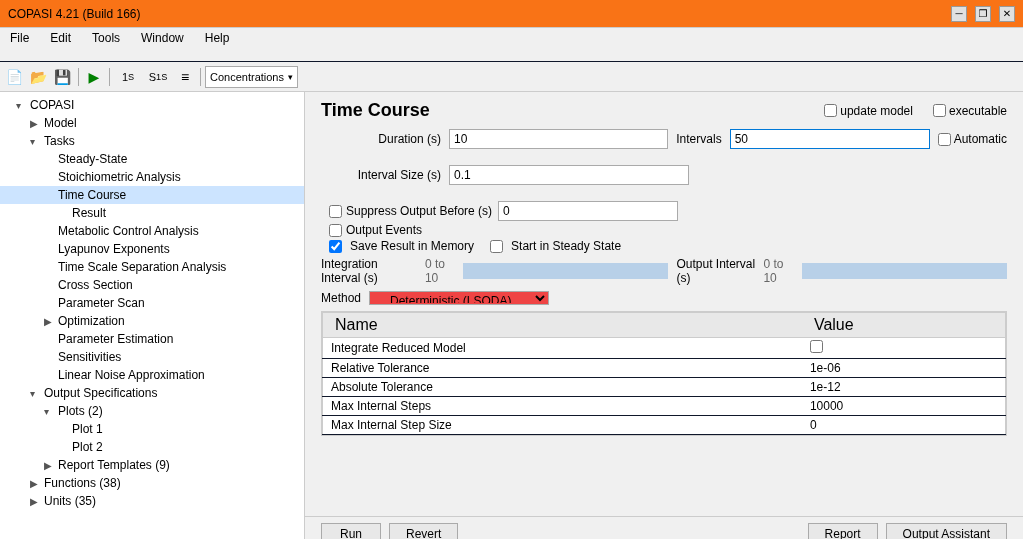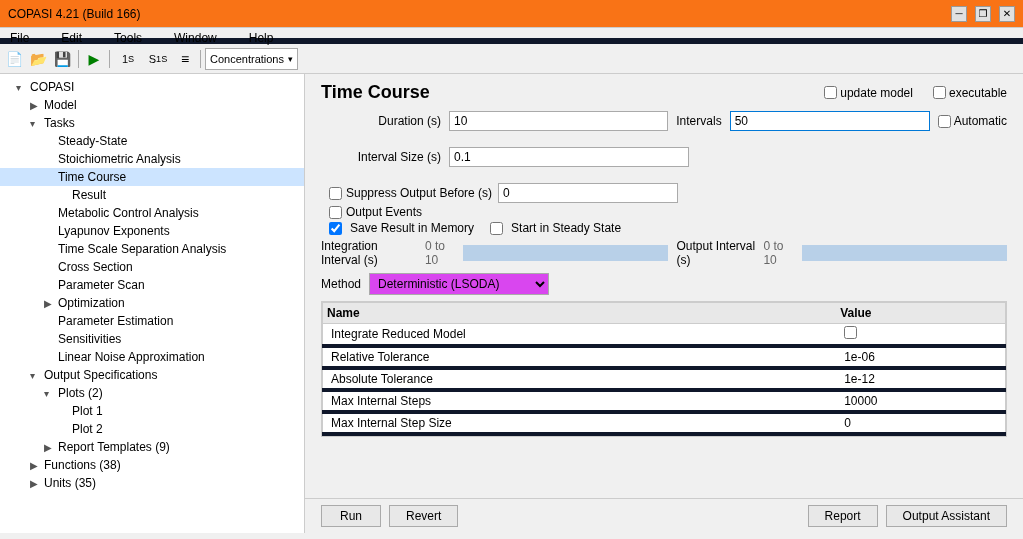--- a/index.html
+++ b/index.html
@@ -17,23 +17,23 @@
     }
     .title-bar-title { font-size: 12px; }
     .title-bar-controls { display: flex; gap: 8px; }
     .title-btn { width: 16px; height: 16px; border: 1px solid #999; background: #e0e0e0; cursor: pointer; font-size: 10px; display: flex; align-items: center; justify-content: center; }
 
     
     .menu-bar {
       background: #f0f0f0;
       display: flex;
       padding: 2px 4px;
-      border-bottom: 6px solid #0f172a;
-      gap: 20px;
-      height: 16px;
+      border-bottom: 1px solid #0f172a;
+      gap: 9px;
+      height: 34px;
     }
     .menu-item { padding: 1px 6px; cursor: pointer; font-size: 12px; }
 
     
     .toolbar {
       background: #f0f0f0;
       display: flex;
       align-items: center;
       padding: 2px 4px;
       border-bottom: 1px solid #ccc;
@@ -154,46 +154,46 @@
 
     .method-row {
       display: flex;
       align-items: center;
       gap: 8px;
       margin: 6px 0;
     }
     .method-label { font-size: 12px; }
     .method-select {
       border: 1px solid #aaa;
-      height: 22px;
+      height: 14px;
       font-size: 12px;
-      padding: 1px 4px;
-      background: #d946ef;
+      padding: 1px 16px;
+      background: #ef4444;
       min-width: 180px;
     }
 
     
     .params-table {
       border: 1px solid #ccc;
       background: #fff;
       width: 100%;
       border-collapse: collapse;
     }
     .params-table th {
       background: #e8e8e8;
       border-bottom: 1px solid #ccc;
-      padding: 3px 4px;
+      padding: 3px 12px;
       text-align: left;
-      font-size: 12px;
-      font-weight: bold;
+      font-size: 16px;
+      font-weight: normal;
     }
     .params-table td {
       padding: 2px 8px;
       font-size: 12px;
-      border-bottom: 4px solid #0f172a;
+      border-bottom: 1px solid #0f172a;
     }
 
     
     .bottom-bar {
       display: flex;
       align-items: center;
       justify-content: space-between;
       padding: 6px 16px;
       background: #f0f0f0;
       border-top: 1px solid #ccc;

